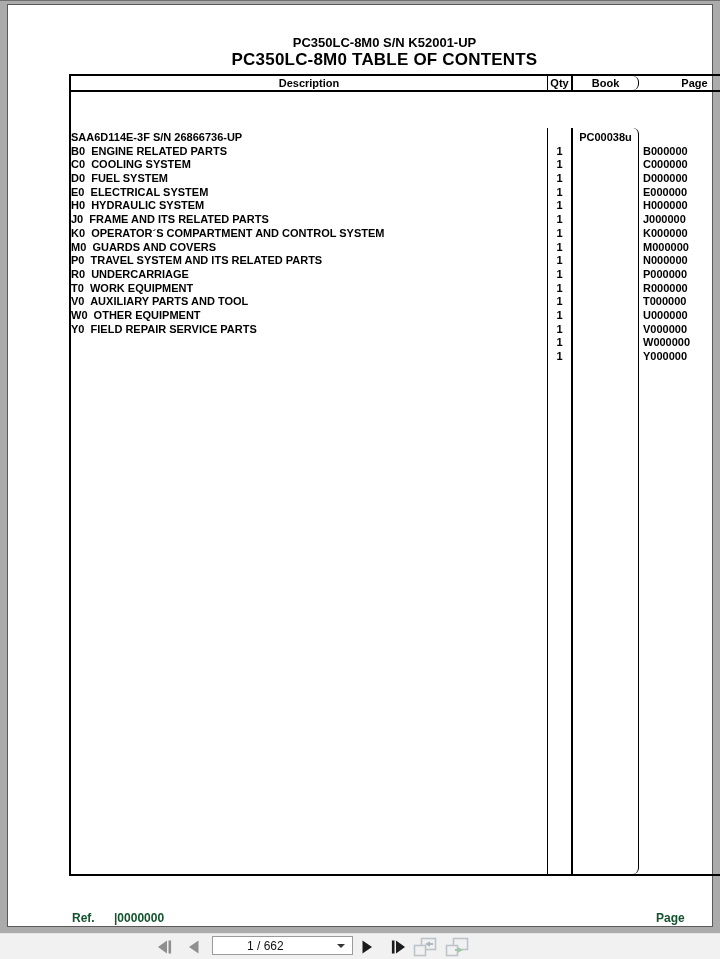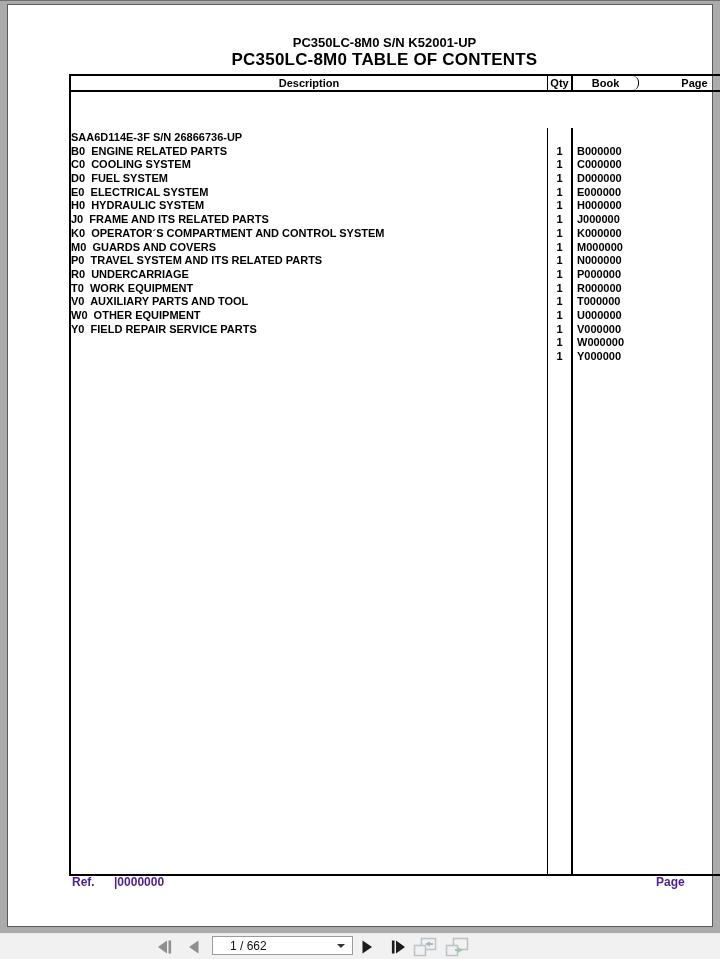--- a/index.html
+++ b/index.html
@@ -46,21 +46,21 @@
   .line {
     height:13.7px; line-height:13.7px;
     font-size:11px; font-weight:bold; color:#000;
     white-space:pre; overflow:hidden;
   }
   .col-desc .line { }
   .col-qty  .line { text-align:center; }
   .col-book .line { text-align:center; }
   .col-page .line { padding-left:4px; }
   
-  .pfoot { position:absolute; top:870px; font-size:12px; font-weight:bold; color:#4c1d95; }
+  .pfoot { position:absolute; top:906px; font-size:12px; font-weight:bold; color:#14532d; }
   .pfoot-ref   { left:64px; }
   .pfoot-refval{ left:106px; }
   .pfoot-page  { left:648px; }
   
   .toolbar {
     position:absolute; left:0; top:933px; width:720px; height:26px;
     background:#f1f1f1;
     border-top:1px solid #e6e6e6;
   }
   .tb-btn {
@@ -72,21 +72,21 @@
   .btn-prev  { left:183px; width:22px; }
   .btn-next  { left:356px; width:22px; }
   .btn-last  { left:383px; width:28px; }
   .btn-pview { left:411px; width:28px; }
   .btn-nview { left:443px; width:28px; }
   .page-combo {
     position:absolute; left:212px; top:2px; width:141px; height:19px;
     background:#ffffff; border:1px solid #9b9b9b;
   }
   .page-combo input {
-    position:absolute; left:0; top:0; width:120px; height:17px;
+    position:absolute; left:17px; top:0; width:120px; height:17px;
     border:none; outline:none; background:transparent;
     font-family:"Liberation Sans", sans-serif;
     font-size:12px; color:#111; padding-left:17px;
   }
   .combo-caret {
     position:absolute; right:7px; top:7px;
     width:0; height:0;
     border-left:4px solid transparent; border-right:4px solid transparent;
     border-top:4px solid #333;
   }
@@ -139,20 +139,39 @@
           <div class="line">1</div>
           <div class="line">1</div>
           <div class="line">1</div>
           <div class="line">1</div>
           <div class="line">1</div>
           <div class="line">1</div>
           <div class="line">1</div>
           <div class="line">1</div>
           <div class="line">1</div>
         </div>
+      <div class="col-book" id="col-book">
+          <div class="line">PC00038u</div>
+          <div class="line"></div>
+          <div class="line"></div>
+          <div class="line"></div>
+          <div class="line"></div>
+          <div class="line"></div>
+          <div class="line"></div>
+          <div class="line"></div>
+          <div class="line"></div>
+          <div class="line"></div>
+          <div class="line"></div>
+          <div class="line"></div>
+          <div class="line"></div>
+          <div class="line"></div>
+          <div class="line"></div>
+          <div class="line"></div>
+          <div class="line"></div>
+        </div>
       <div class="col-page" id="col-page">
           <div class="line"></div>
           <div class="line">B000000</div>
           <div class="line">C000000</div>
           <div class="line">D000000</div>
           <div class="line">E000000</div>
           <div class="line">H000000</div>
           <div class="line">J000000</div>
           <div class="line">K000000</div>
           <div class="line">M000000</div>

